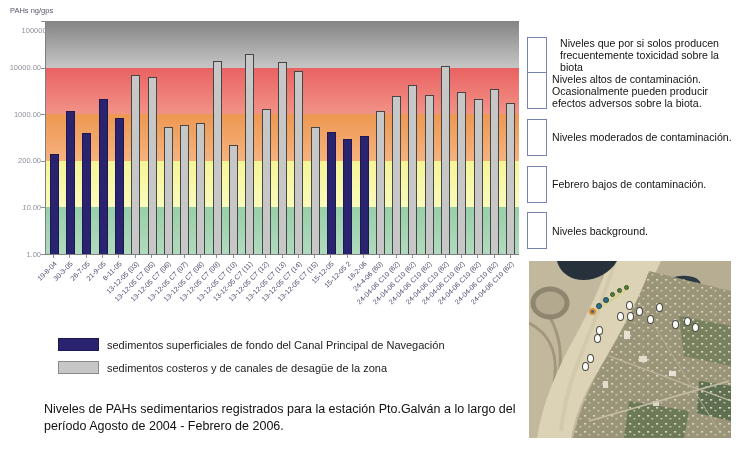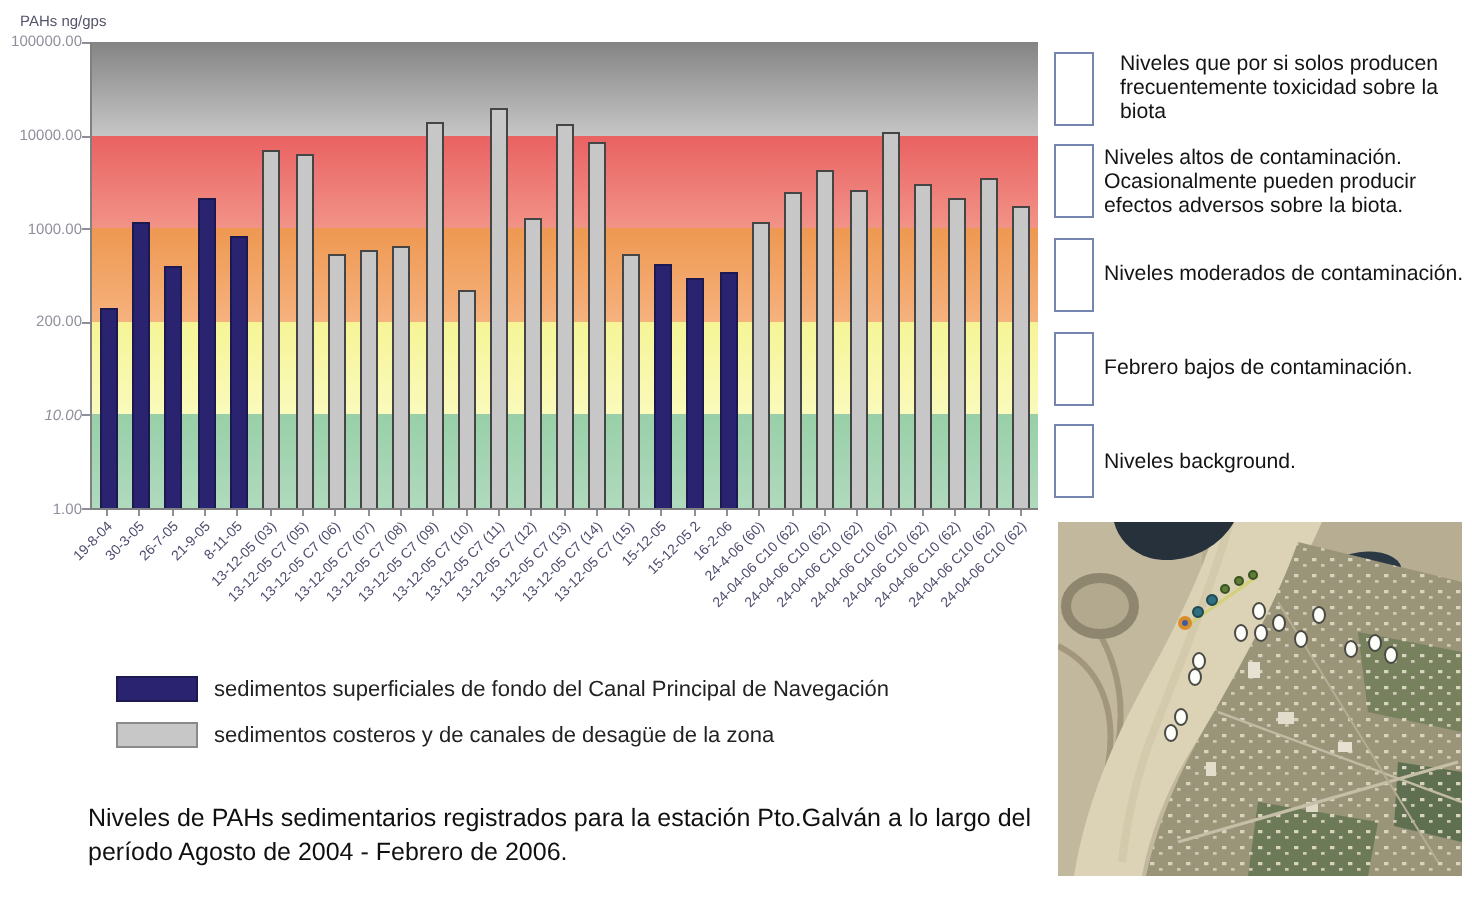--- a/index.html
+++ b/index.html
@@ -73,21 +73,21 @@
       <div class="bar" title="24-04-06 C10 (62): 4200" style="left: 362.483px; width: 9px; top: 64.1566px; height: 168.843px; background: rgb(199, 199, 199); border-top: 1px solid rgb(69, 69, 69); border-right: 1px solid rgb(69, 69, 69); border-bottom: none; border-left: 1px solid rgb(69, 69, 69); border-image: initial;"></div>
       <div class="bar" title="24-04-06 C10 (62): 2600" style="left: 378.793px; width: 9px; top: 73.8622px; height: 159.138px; background: rgb(199, 199, 199); border-top: 1px solid rgb(69, 69, 69); border-right: 1px solid rgb(69, 69, 69); border-bottom: none; border-left: 1px solid rgb(69, 69, 69); border-image: initial;"></div>
       <div class="bar" title="24-04-06 C10 (62): 11000" style="left: 395.103px; width: 9px; top: 44.6711px; height: 188.329px; background: rgb(199, 199, 199); border-top: 1px solid rgb(69, 69, 69); border-right: 1px solid rgb(69, 69, 69); border-bottom: none; border-left: 1px solid rgb(69, 69, 69); border-image: initial;"></div>
       <div class="bar" title="24-04-06 C10 (62): 3000" style="left: 411.414px; width: 9px; top: 70.9661px; height: 162.034px; background: rgb(199, 199, 199); border-top: 1px solid rgb(69, 69, 69); border-right: 1px solid rgb(69, 69, 69); border-bottom: none; border-left: 1px solid rgb(69, 69, 69); border-image: initial;"></div>
       <div class="bar" title="24-04-06 C10 (62): 2100" style="left: 427.724px; width: 9px; top: 78.1846px; height: 154.815px; background: rgb(199, 199, 199); border-top: 1px solid rgb(69, 69, 69); border-right: 1px solid rgb(69, 69, 69); border-bottom: none; border-left: 1px solid rgb(69, 69, 69); border-image: initial;"></div>
       <div class="bar" title="24-04-06 C10 (62): 3400" style="left: 444.034px; width: 9px; top: 68.4331px; height: 164.567px; background: rgb(199, 199, 199); border-top: 1px solid rgb(69, 69, 69); border-right: 1px solid rgb(69, 69, 69); border-bottom: none; border-left: 1px solid rgb(69, 69, 69); border-image: initial;"></div>
       <div class="bar" title="24-04-06 C10 (62): 1700" style="left: 460.345px; width: 9px; top: 82.4611px; height: 150.539px; background: rgb(199, 199, 199); border-top: 1px solid rgb(69, 69, 69); border-right: 1px solid rgb(69, 69, 69); border-bottom: none; border-left: 1px solid rgb(69, 69, 69); border-image: initial;"></div>
     </div>
 
   <div id="annotations">
-      <div class="lvl-row" style="top: 21px; height: 46.6px; gap: 13px;">
+      <div class="lvl-row" style="top: 32px; height: 46.6px; gap: 13px;">
         <div class="lvl-box"></div>
         <div class="lvl-text">Niveles que por si solos producen frecuentemente toxicidad sobre la biota</div>
       </div>
       <div class="lvl-row" style="top: 67.6px; height: 46.6px;">
         <div class="lvl-box"></div>
         <div class="lvl-text">Niveles altos de contaminación. Ocasionalmente pueden producir efectos adversos sobre la biota.</div>
       </div>
       <div class="lvl-row" style="top: 114.2px; height: 46.6px;">
         <div class="lvl-box"></div>
         <div class="lvl-text">Niveles moderados de contaminación.</div>
@@ -207,15 +207,15 @@
     <div class="ylab" style="top: 249.5px;">1.00</div>
     <div class="ytick" style="top: 254px;"></div>
     <div class="ylab" style="top: 202.9px; font-style: italic;">10.00</div>
     <div class="ytick" style="top: 207.4px;"></div>
     <div class="ylab" style="top: 156.3px;">200.00</div>
     <div class="ytick" style="top: 160.8px;"></div>
     <div class="ylab" style="top: 109.7px;">1000.00</div>
     <div class="ytick" style="top: 114.2px;"></div>
     <div class="ylab" style="top: 63.1px;">10000.00</div>
     <div class="ytick" style="top: 67.6px;"></div>
-    <div class="ylab" style="top: 16px;">100000.00</div>
+    <div class="ylab" style="top: 26px; padding-left: 16px;">100000.00</div>
     <div class="ytick" style="top: 21px;"></div>
   </div>
 
 </body></html>

